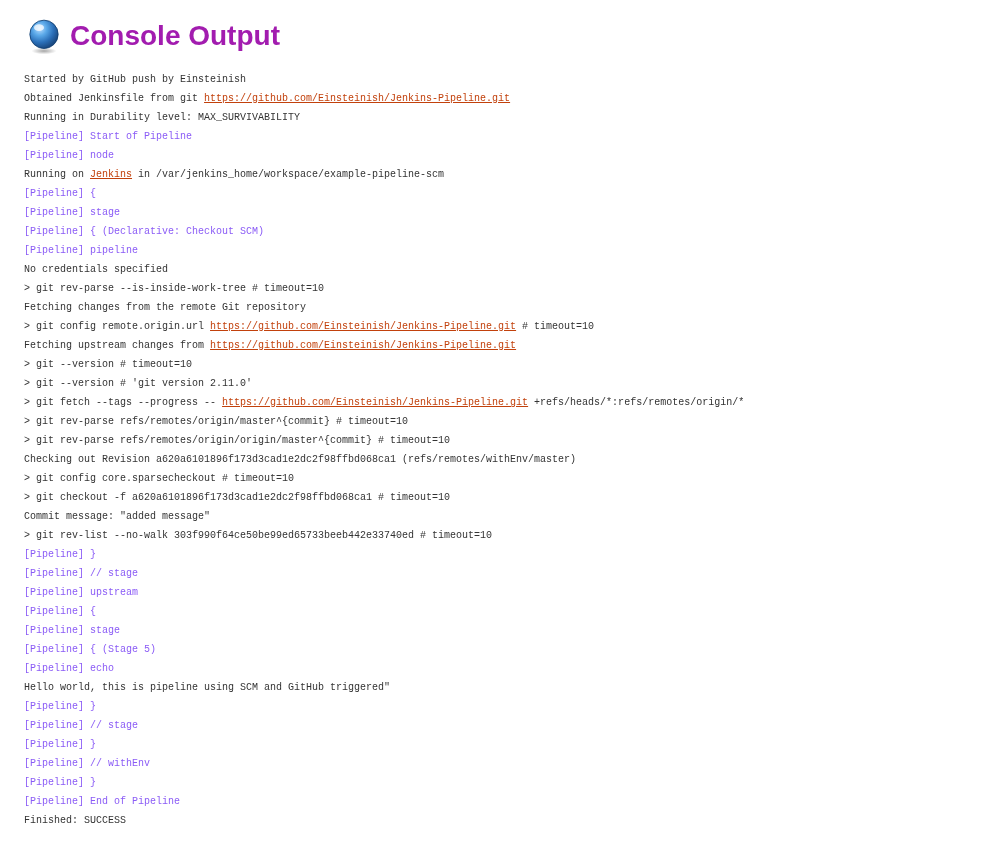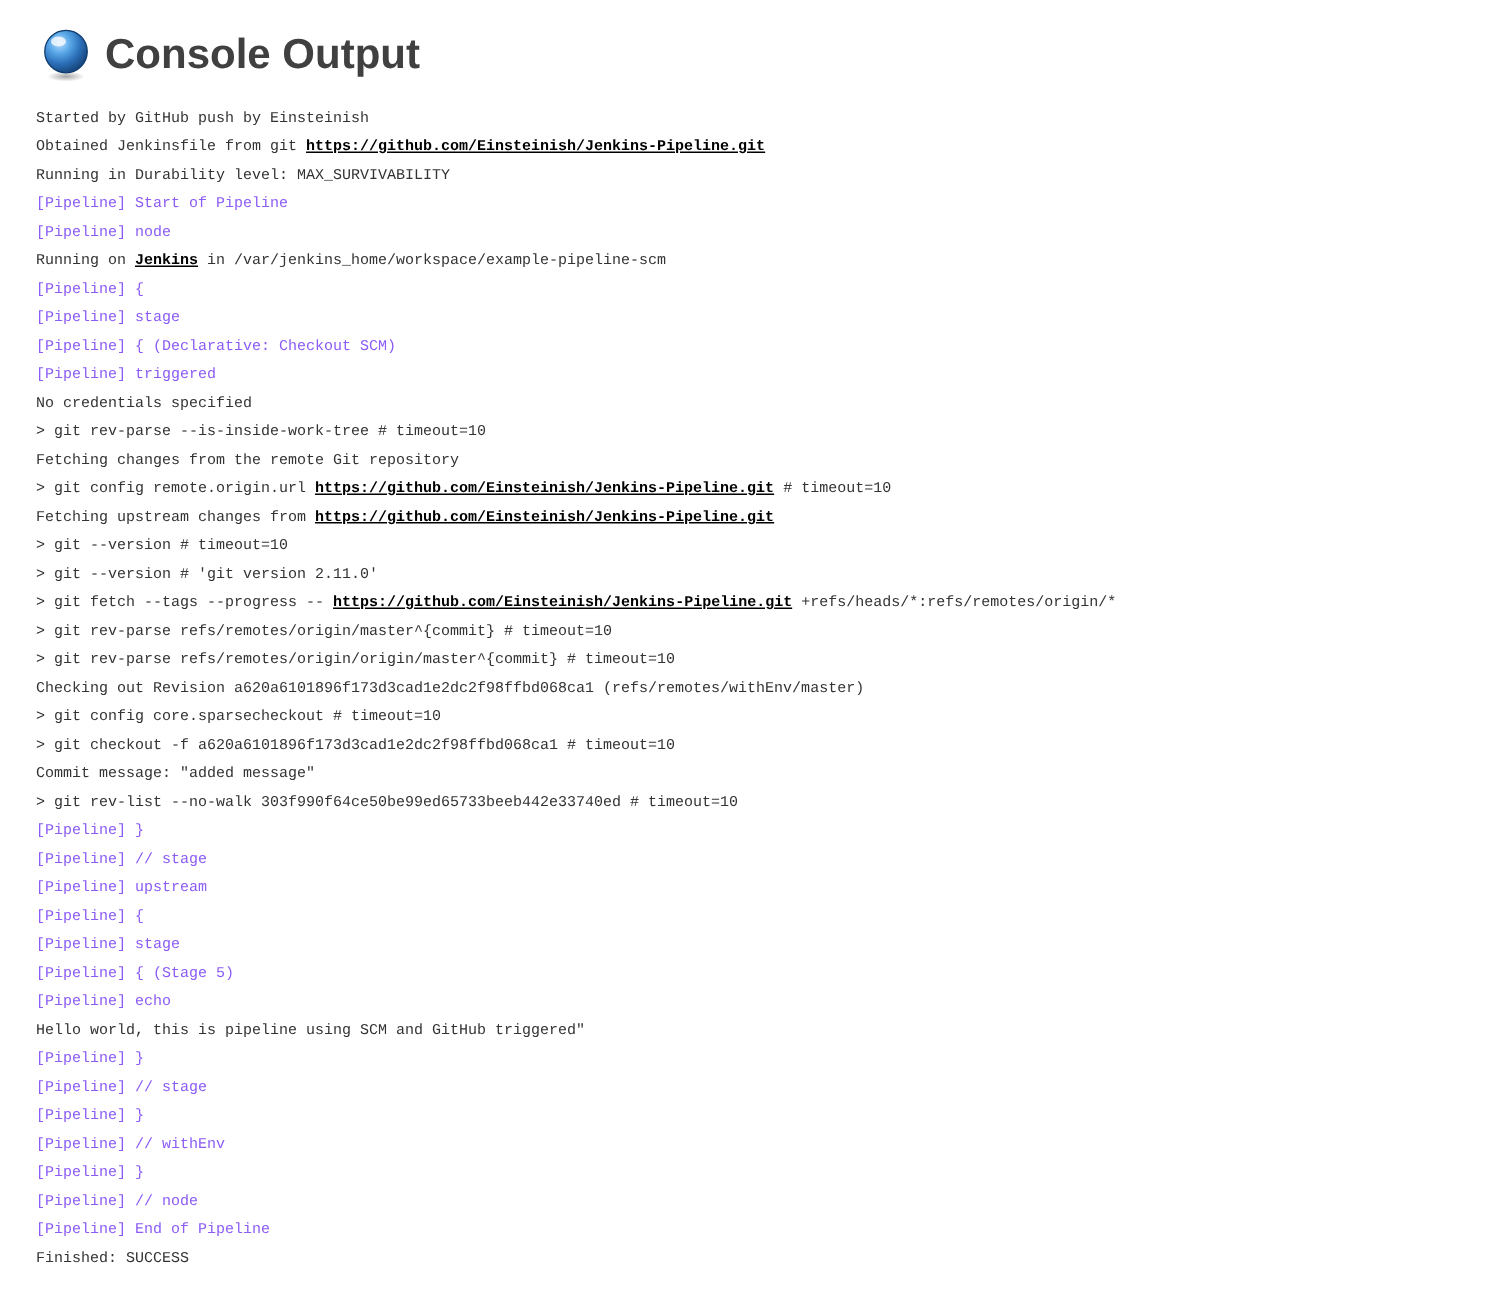--- a/index.html
+++ b/index.html
@@ -19,39 +19,38 @@
       margin-bottom: 14px;
     }
     .ball-icon {
       width: 40px;
       height: 40px;
       margin-right: 6px;
     }
     h1 {
       font-size: 28px;
       font-weight: bold;
-      color: #404040;
+      color: #a21caf;
     }
     .console {
       font-family: "Courier New", Courier, monospace;
       font-size: 10px;
       line-height: 19px;
       color: #333333;
       white-space: nowrap;
     }
     .console .line {
       display: block;
     }
     .pipeline {
       color: #8b5cf6;
     }
     a.link {
-      color: #000000;
+      color: #c2410c;
       text-decoration: underline;
-      font-weight: bold;
     }
   </style>
 </head>
 <body>
 
 <div class="header">
   <span class="ball-icon">
     <svg viewBox="0 0 48 48" width="40" height="40">
       <defs>
         <radialGradient id="ballGrad" cx="35%" cy="30%" r="70%">
@@ -76,21 +75,21 @@
 <pre class="console" id="console-output">
     <span class="line">Started by GitHub push by Einsteinish</span>
     <span class="line">Obtained Jenkinsfile from git <a class="link" href="#">https://github.com/Einsteinish/Jenkins-Pipeline.git</a></span>
     <span class="line">Running in Durability level: MAX_SURVIVABILITY</span>
     <span class="line pipeline">[Pipeline] Start of Pipeline</span>
     <span class="line pipeline">[Pipeline] node</span>
     <span class="line">Running on <a class="link" href="#">Jenkins</a> in /var/jenkins_home/workspace/example-pipeline-scm</span>
     <span class="line pipeline">[Pipeline] {</span>
     <span class="line pipeline">[Pipeline] stage</span>
     <span class="line pipeline">[Pipeline] { (Declarative: Checkout SCM)</span>
-    <span class="line pipeline">[Pipeline] triggered</span>
+    <span class="line pipeline">[Pipeline] pipeline</span>
     <span class="line">No credentials specified</span>
     <span class="line"> &gt; git rev-parse --is-inside-work-tree # timeout=10</span>
     <span class="line">Fetching changes from the remote Git repository</span>
     <span class="line"> &gt; git config remote.origin.url <a class="link" href="#">https://github.com/Einsteinish/Jenkins-Pipeline.git</a> # timeout=10</span>
     <span class="line">Fetching upstream changes from <a class="link" href="#">https://github.com/Einsteinish/Jenkins-Pipeline.git</a></span>
     <span class="line"> &gt; git --version # timeout=10</span>
     <span class="line"> &gt; git --version # 'git version 2.11.0'</span>
     <span class="line"> &gt; git fetch --tags --progress -- <a class="link" href="#">https://github.com/Einsteinish/Jenkins-Pipeline.git</a> +refs/heads/*:refs/remotes/origin/*</span>
     <span class="line"> &gt; git rev-parse refs/remotes/origin/master^{commit} # timeout=10</span>
     <span class="line"> &gt; git rev-parse refs/remotes/origin/origin/master^{commit} # timeout=10</span>
@@ -105,16 +104,15 @@
     <span class="line pipeline">[Pipeline] {</span>
     <span class="line pipeline">[Pipeline] stage</span>
     <span class="line pipeline">[Pipeline] { (Stage 5)</span>
     <span class="line pipeline">[Pipeline] echo</span>
     <span class="line">Hello world, this is pipeline using SCM and GitHub triggered"</span>
     <span class="line pipeline">[Pipeline] }</span>
     <span class="line pipeline">[Pipeline] // stage</span>
     <span class="line pipeline">[Pipeline] }</span>
     <span class="line pipeline">[Pipeline] // withEnv</span>
     <span class="line pipeline">[Pipeline] }</span>
-    <span class="line pipeline">[Pipeline] // node</span>
     <span class="line pipeline">[Pipeline] End of Pipeline</span>
     <span class="line">Finished: SUCCESS</span>
   </pre>
 
 </body></html>

